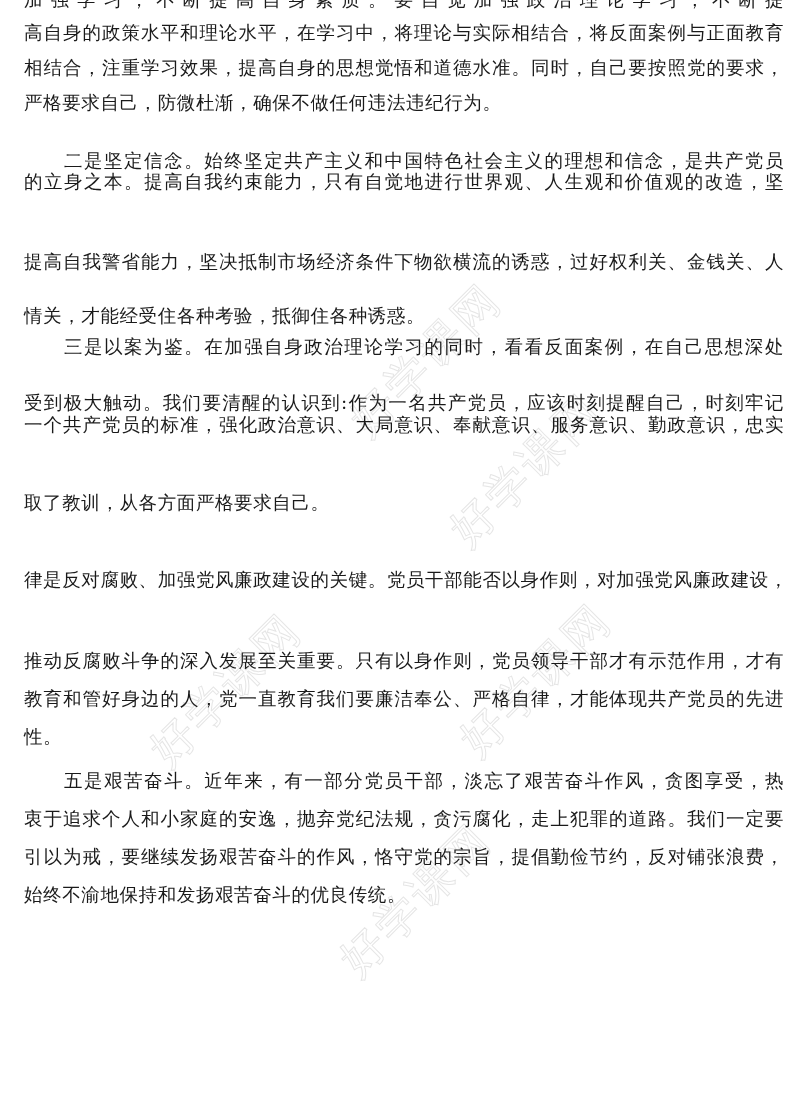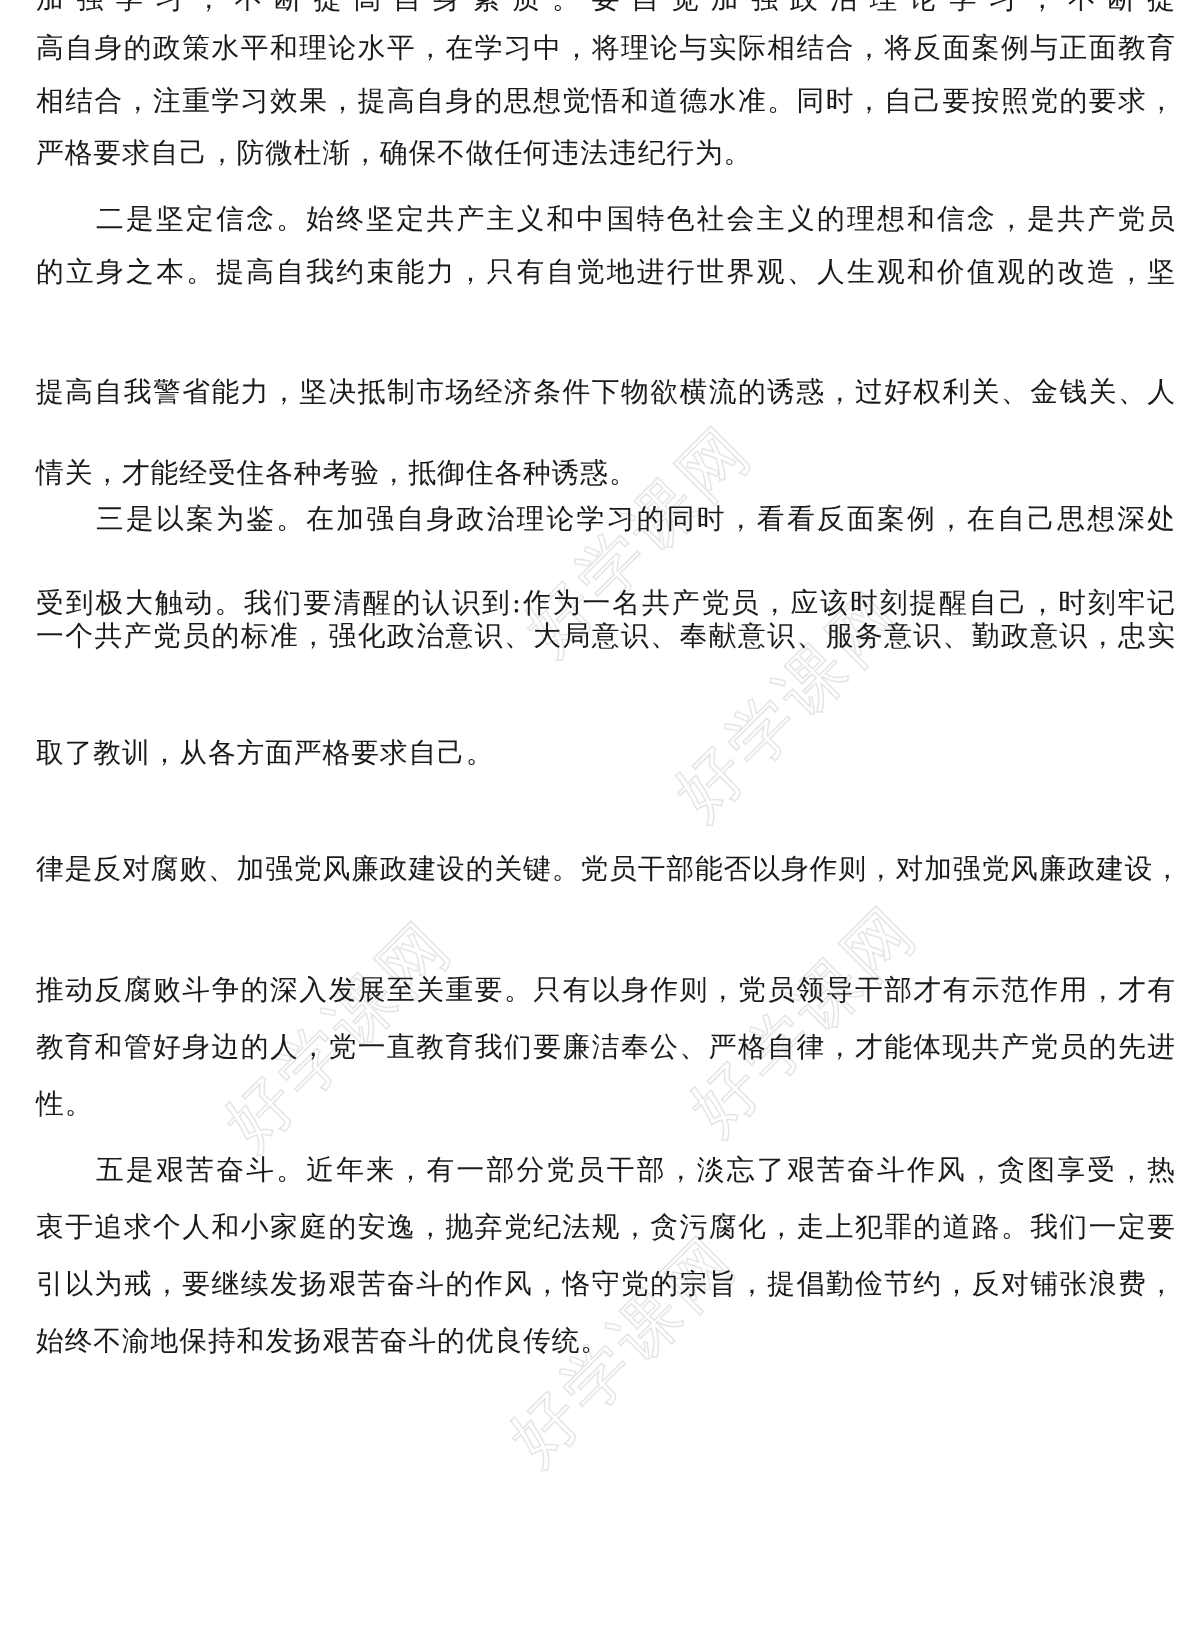--- a/index.html
+++ b/index.html
@@ -65,21 +65,21 @@
   <div class="watermark wm-outline" style="left:430px; top:440px;">好学课网</div>
   <div class="watermark wm-outline" style="left:130px; top:660px;">好学课网</div>
   <div class="watermark wm-outline" style="left:440px; top:650px;">好学课网</div>
   <div class="watermark wm-outline" style="left:320px; top:870px;">好学课网</div>
 
   <div class="line justify cut-top">加强学习，不断提高自身素质。要自觉加强政治理论学习，不断提</div>
   <div class="line justify" style="top:21px">高自身的政策水平和理论水平，在学习中，将理论与实际相结合，将反面案例与正面教育</div>
   <div class="line justify" style="top:56px">相结合，注重学习效果，提高自身的思想觉悟和道德水准。同时，自己要按照党的要求，</div>
   <div class="line" style="top:91px">严格要求自己，防微杜渐，确保不做任何违法违纪行为。</div>
 
-  <div class="line justify indent" style="top:135px">二是坚定信念。始终坚定共产主义和中国特色社会主义的理想和信念，是共产党员</div>
+  <div class="line justify indent" style="top:149px">二是坚定信念。始终坚定共产主义和中国特色社会主义的理想和信念，是共产党员</div>
   <div class="line justify" style="top:170px">的立身之本。提高自我约束能力，只有自觉地进行世界观、人生观和价值观的改造，坚</div>
   <div class="line justify" style="top:250px">提高自我警省能力，坚决抵制市场经济条件下物欲横流的诱惑，过好权利关、金钱关、人</div>
   <div class="line" style="top:304px">情关，才能经受住各种考验，抵御住各种诱惑。</div>
 
   <div class="line justify indent" style="top:335px">三是以案为鉴。在加强自身政治理论学习的同时，看看反面案例，在自己思想深处</div>
   <div class="line justify" style="top:391px">受到极大触动。我们要清醒的认识到:作为一名共产党员，应该时刻提醒自己，时刻牢记</div>
   <div class="line justify" style="top:413px">一个共产党员的标准，强化政治意识、大局意识、奉献意识、服务意识、勤政意识，忠实</div>
   <div class="line" style="top:491px">取了教训，从各方面严格要求自己。</div>
 
   <div class="line justify" style="top:568px">律是反对腐败、加强党风廉政建设的关键。党员干部能否以身作则，对加强党风廉政建设，</div>

